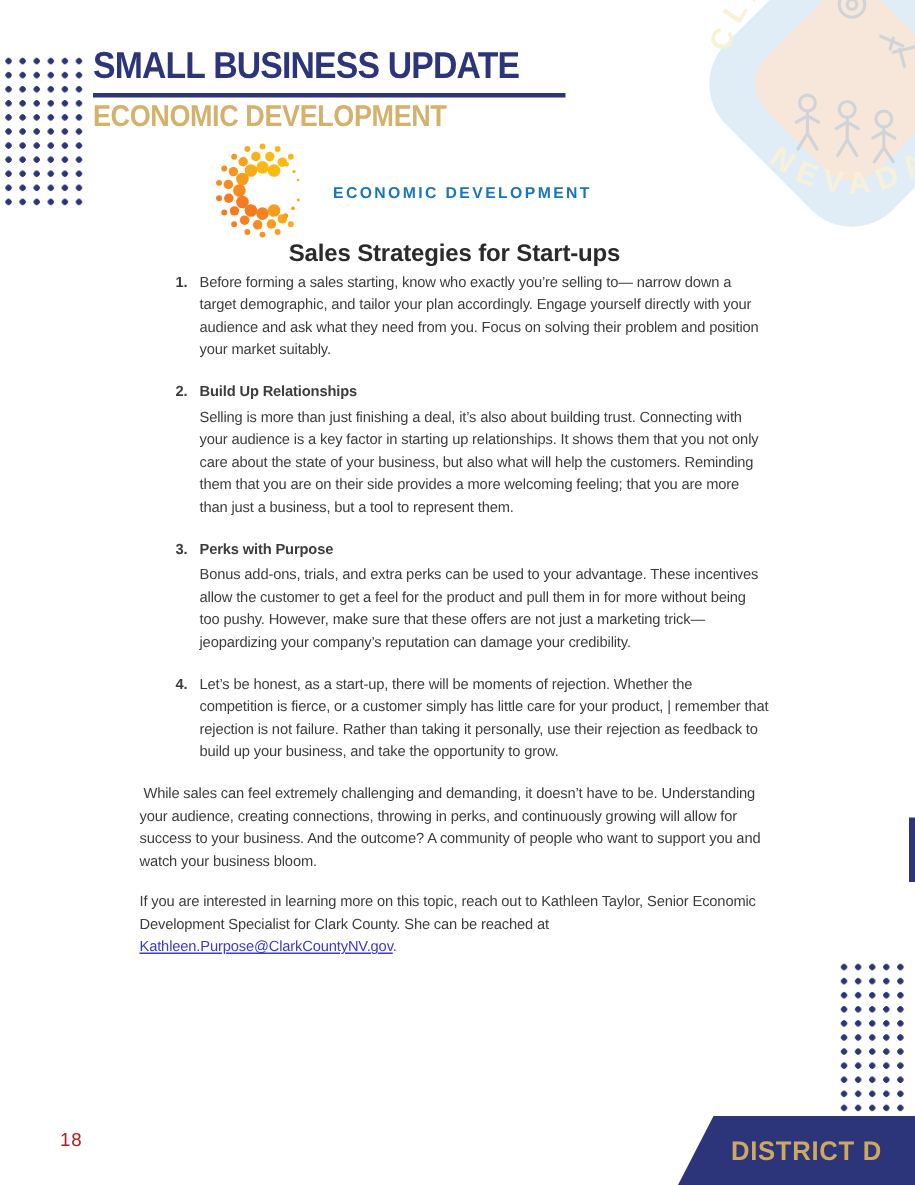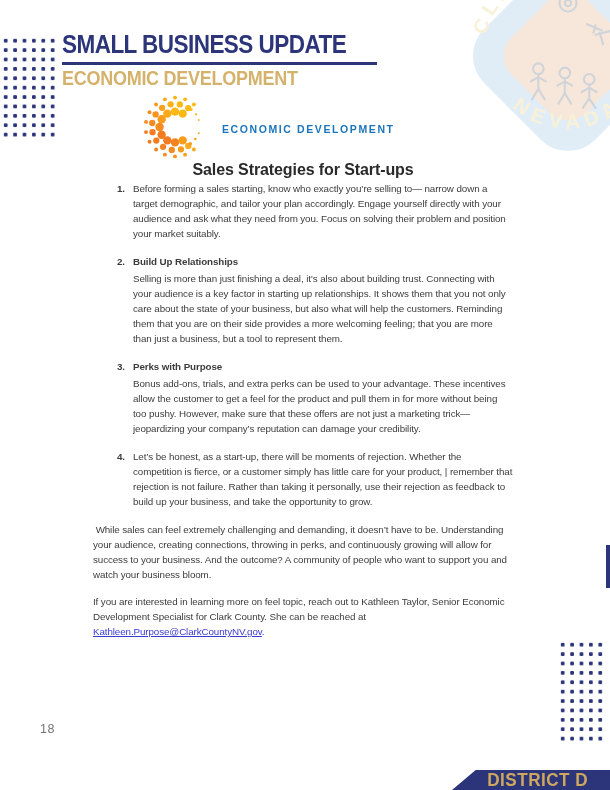--- a/index.html
+++ b/index.html
@@ -48,23 +48,23 @@
   .item{display:flex;margin:0 0 13px;padding-left:24px;}
   .item-num{width:16px;font-weight:700;flex:none;}
   .item-title{font-weight:700;margin:0 0 2px;}
   .item-body{margin:0;}
   .closing{margin:0 0 12px;white-space:pre-wrap;}
   .contact{margin:0;}
   .email-link{color:#3a3ad0;text-decoration:underline;cursor:pointer;}
   .after-link{color:#3a3ad0;}
 
   
-  .page-num{position:absolute;left:40px;top:722px;font-size:12.5px;color:#737373;letter-spacing:.5px;}
+  .page-num{position:absolute;left:40px;top:753px;font-size:12.5px;color:#b91c1c;letter-spacing:.5px;}
   .district-banner{
-    position:absolute;right:0;bottom:0;width:158px;height:20px;background:#2c3579;
+    position:absolute;right:0;bottom:0;width:158px;height:46px;background:#2c3579;
     clip-path:polygon(15% 0,100% 0,100% 100%,0 100%);
     display:flex;align-items:center;justify-content:center;
   }
   .district-label{
     color:#cfa85f;font-weight:800;font-size:18px;letter-spacing:.5px;
     padding-left:14px;transform:scaleX(.95);white-space:nowrap;
   }
 </style>
 </head>
 <body>
@@ -185,21 +185,21 @@
 
     <div class="item">
       <span class="item-num">4.</span>
       <div>
         <p class="item-body">Let’s be honest, as a start-up, there will be moments of rejection. Whether the competition is fierce, or a customer simply has little care for your product, | remember that rejection is not failure. Rather than taking it personally, use their rejection as feedback to build up your business, and take the opportunity to grow.</p>
       </div>
     </div>
 
     <p class="closing"> While sales can feel extremely challenging and demanding, it doesn’t have to be. Understanding your audience, creating connections, throwing in perks, and continuously growing will allow for success to your business. And the outcome? A community of people who want to support you and watch your business bloom.</p>
 
-    <p class="contact"><span>If you are interested in learning more on feel topic, reach out to Kathleen Taylor, Senior Economic Development Specialist for Clark County. She can be reached at </span><span class="email-link">Kathleen.Purpose@ClarkCountyNV.gov</span><span class="after-link">.</span></p>
+    <p class="contact"><span>If you are interested in learning more on this topic, reach out to Kathleen Taylor, Senior Economic Development Specialist for Clark County. She can be reached at </span><span class="email-link">Kathleen.Purpose@ClarkCountyNV.gov</span><span class="after-link">.</span></p>
   </div>
 
   <div class="page-num">18</div>
   <div class="district-banner">
     <span class="district-label">DISTRICT D</span>
   </div>
 
 </div>
 
 </body></html>

